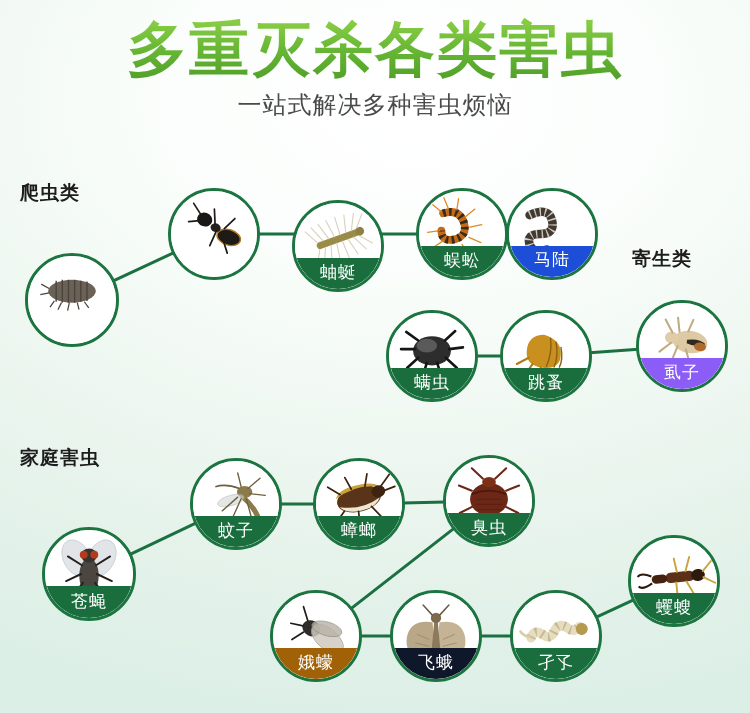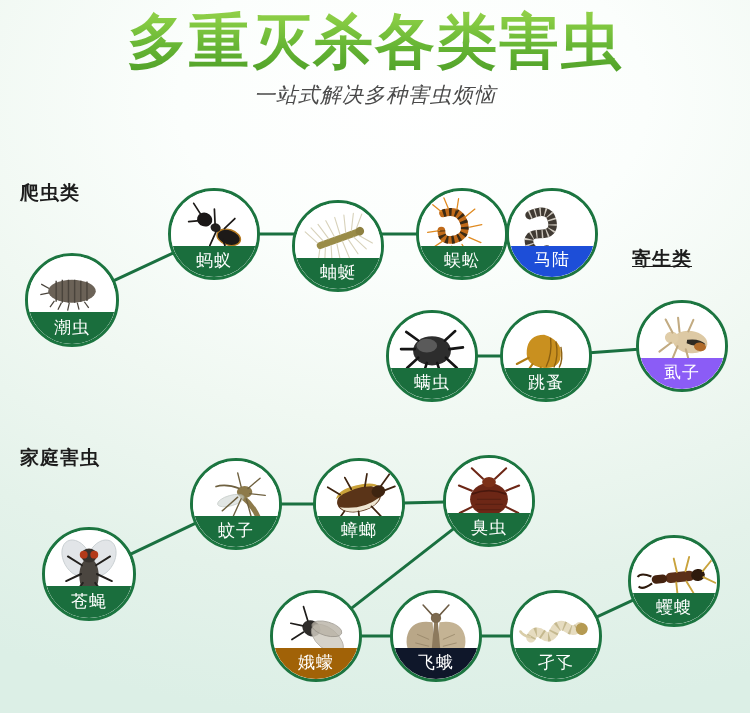--- a/index.html
+++ b/index.html
@@ -17,39 +17,38 @@
       radial-gradient(ellipse 900px 620px at 55% 14%, #ffffff 0%, #fbfefc 26%, #f0f8f2 52%, #e4f2ea 78%, #dcefe6 100%);
     overflow:hidden;
   }
 
   
   .header{
     position:absolute;left:0;top:0;width:750px;
     text-align:center;
   }
   .title{
-    margin:0;padding:10px 0 0 0;
+    margin:0;padding:18px 0 0 0;
     font-size:60px;
     font-weight:bold;
     letter-spacing:2px;
     line-height:1.08;
     background:linear-gradient(180deg,#9fd44f 0%,#86cb43 28%,#66b534 62%,#4f9f28 100%);
     -webkit-background-clip:text;
     background-clip:text;
     color:transparent;
     -webkit-text-fill-color:transparent;
     text-shadow:none;
   }
   .subtitle{
     margin:6px 0 0 0;
-    font-size:21px;
+    font-size:24px;
     color:#4a4a4a;
     letter-spacing:1px;
     font-weight:normal;
-    font-style:italic;
   }
 
   
   .section-title{
     position:absolute;
     font-size:19px;
     font-weight:bold;
     color:#1d1d1d;
     letter-spacing:1px;
     white-space:nowrap;
@@ -115,21 +114,21 @@
       <line x1="280" y1="504" x2="315" y2="504" stroke="#1a7040" stroke-width="3" stroke-linecap="round"></line>
       <line x1="402.9882887010509" y1="502.98488564536035" x2="445.0117112989491" y2="502.01511435463965" stroke="#1a7040" stroke-width="3" stroke-linecap="round"></line>
       <line x1="454.3117336351336" y1="528.068878377208" x2="350.6882663648664" y2="608.931121622792" stroke="#1a7040" stroke-width="3" stroke-linecap="round"></line>
       <line x1="360" y1="636" x2="392" y2="636" stroke="#1a7040" stroke-width="3" stroke-linecap="round"></line>
       <line x1="480" y1="636" x2="512" y2="636" stroke="#1a7040" stroke-width="3" stroke-linecap="round"></line>
       <line x1="595.8806881864344" y1="617.4115436419162" x2="634.1193118135656" y2="599.5884563580838" stroke="#1a7040" stroke-width="3" stroke-linecap="round"></line>
     </svg>
 
   <div id="sections-layer">
       <div class="section-title" style="left: 20px; top: 180px;">爬虫类</div>
-      <div class="section-title" style="left: 632px; top: 246px; text-decoration: underline;">寄生类</div>
+      <div class="section-title" style="left: 632px; top: 246px;">寄生类</div>
       <div class="section-title" style="left: 20px; top: 445px;">家庭害虫</div>
     </div>
   <div id="nodes-layer">
       <div class="node" style="left: 25px; top: 253px; width: 94px; height: 94px; border-color: rgb(28, 117, 64);">
         <div class="photo">
           <svg class="bug-svg" viewBox="0 0 100 100" preserveAspectRatio="xMidYMid meet">
       <g transform="translate(50,40)">
         <ellipse cx="0" cy="0" rx="27" ry="13" fill="#6b6257"></ellipse>
         <g stroke="#4a443c" stroke-width="1.6">
           <line x1="-18" y1="-12" x2="-18" y2="12"></line>
@@ -144,42 +143,40 @@
                 <path d="M-12 13 l-4 8"></path>
                 <path d="M-3 13 l-2 9"></path>
           <path d="M6 13 l2 8"></path>
                 <path d="M14 12 l5 7"></path>
           <path d="M-26 -3 l-9 -5"></path>
                 <path d="M-26 2 l-10 2"></path>
         </g>
       </g>
           </svg>
         </div>
-        <div class="band" style="background: rgb(26, 110, 61); color: rgb(255, 255, 255);">潮虫</div>
       </div>
       <div class="node" style="left: 168px; top: 188px; width: 92px; height: 92px; border-color: rgb(28, 117, 64);">
         <div class="photo">
           <svg class="bug-svg" viewBox="0 0 100 100" preserveAspectRatio="xMidYMid meet">
       <g transform="translate(50,42) rotate(18)">
         <ellipse cx="20" cy="6" rx="14" ry="9" fill="#1d1a18"></ellipse>
         <ellipse cx="20" cy="6" rx="14" ry="9" fill="none" stroke="#b3781f" stroke-width="1.6"></ellipse>
         <ellipse cx="2" cy="0" rx="6" ry="5" fill="#232020"></ellipse>
         <ellipse cx="-13" cy="-5" rx="9" ry="8" fill="#1a1717"></ellipse>
         <g stroke="#1d1a18" stroke-width="2" fill="none" stroke-linecap="round">
           <path d="M-20 -10 l-11 -9"></path>
                 <path d="M-18 -2 l-12 5"></path>
           <path d="M0 -4 l-6 -16"></path>
                 <path d="M4 4 l-2 18"></path>
           <path d="M12 -2 l8 -15"></path>
                 <path d="M14 10 l10 14"></path>
         </g>
       </g>
           </svg>
         </div>
-        <div class="band" style="background: rgb(26, 110, 61); color: rgb(255, 255, 255);">蚂蚁</div>
       </div>
       <div class="node" style="left: 292px; top: 200px; width: 92px; height: 92px; border-color: rgb(28, 117, 64);">
         <div class="photo">
           <svg class="bug-svg" viewBox="0 0 100 100" preserveAspectRatio="xMidYMid meet">
       <g transform="translate(50,42) rotate(-20)">
         <rect x="-26" y="-4" width="52" height="8" rx="4" fill="#9a8c48"></rect>
         <g stroke="#d8d2bb" stroke-width="1.3" stroke-linecap="round">
           <path d="M-24 -4 l-9 -17"></path>
                 <path d="M-17 -4 l-8 -19"></path>
                 <path d="M-10 -4 l-6 -20"></path>

